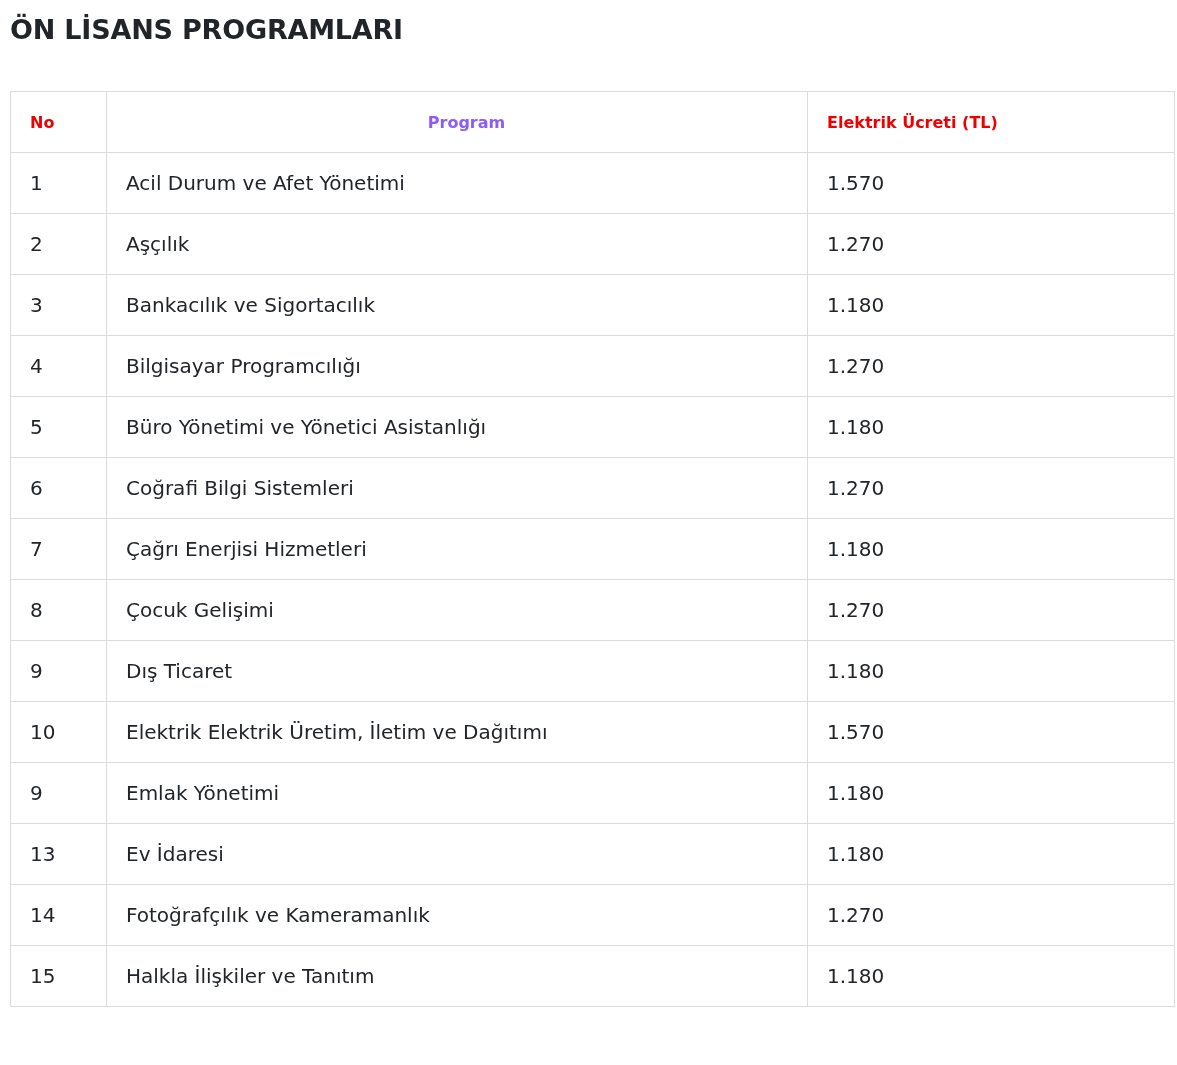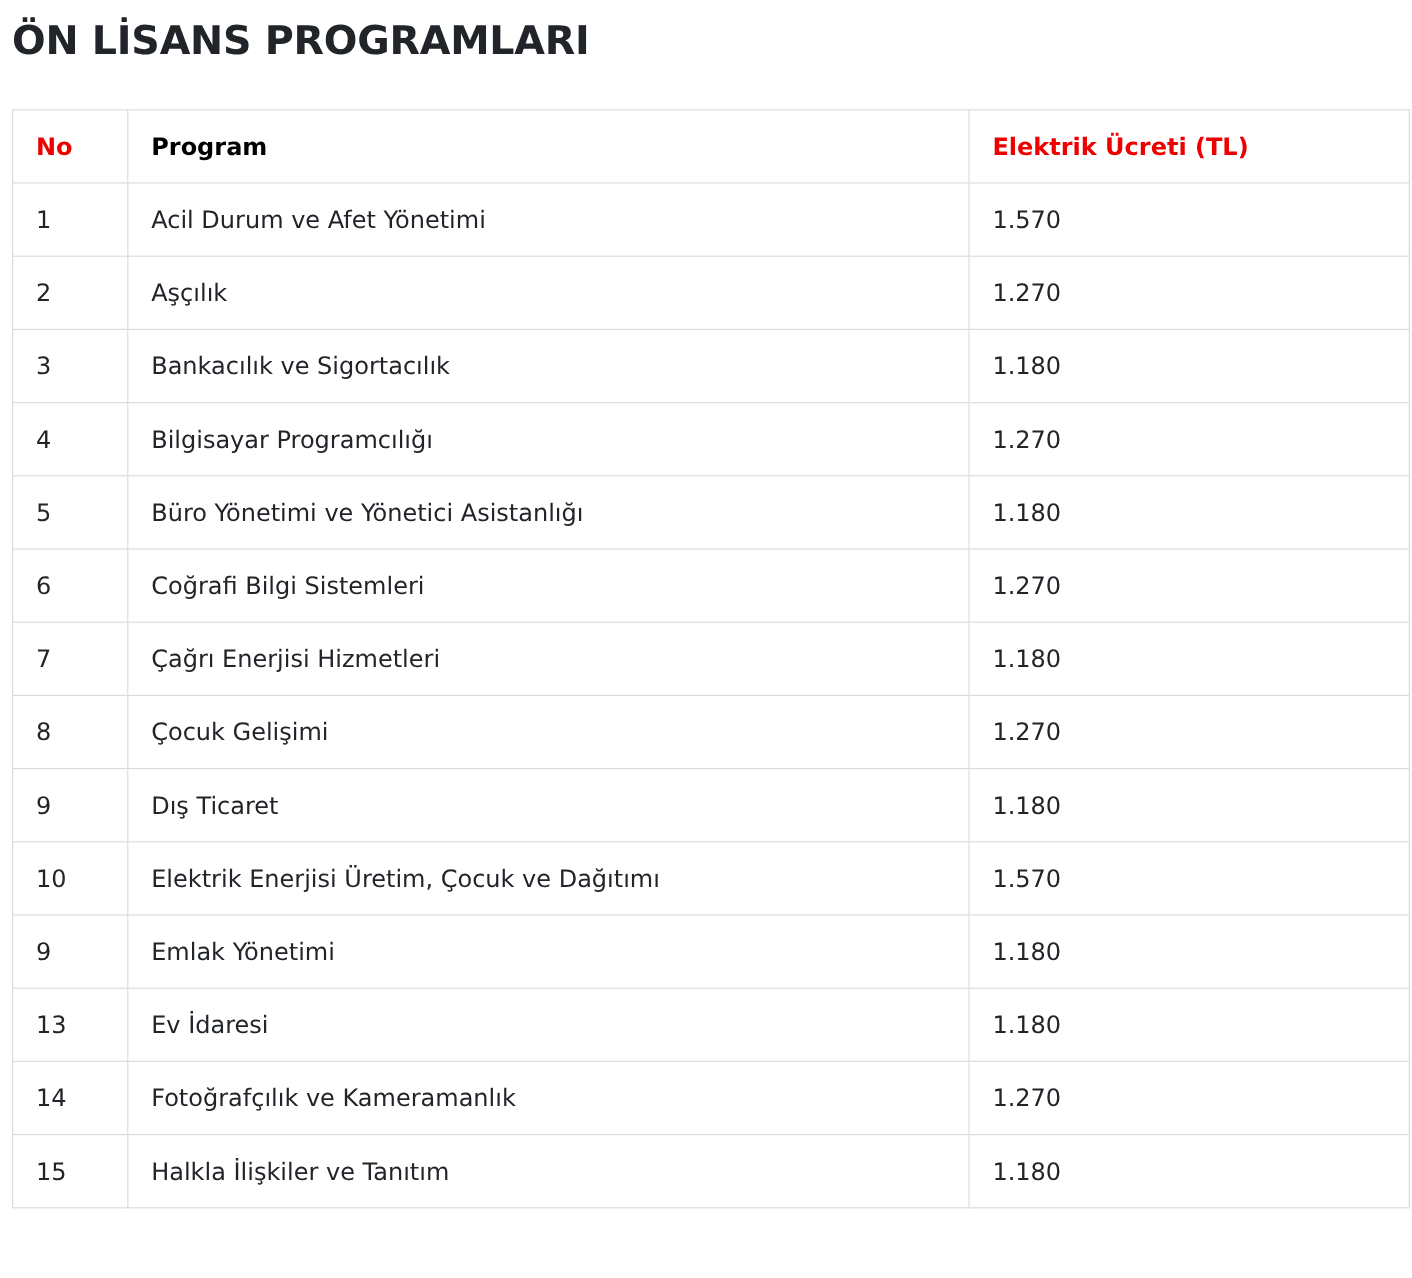--- a/index.html
+++ b/index.html
@@ -3,55 +3,55 @@
   <meta charset="utf-8">
   <style>
     html, body { margin: 0; padding: 0; background: #ffffff; }
     body {
       width: 1177px; height: 1065px; overflow: hidden;
       font-family: "DejaVu Sans", sans-serif;
       color: #212529;
     }
     .page-title {
       position: absolute; left: 10px; top: 14px;
-      margin: 0; font-size: 33px; font-weight: bold;
+      margin: 0; font-size: 27px; font-weight: bold;
       color: #212529; letter-spacing: -0.2px;
     }
     table.fees {
       position: absolute; left: 10px; top: 91px;
       width: 1164px; border-collapse: collapse;
       table-layout: fixed;
     }
     table.fees th, table.fees td {
       border: 1px solid #dcdcdc;
       height: 60px; padding: 0 0 0 19px;
       text-align: left; vertical-align: middle;
       font-size: 20px;
     }
-    table.fees th { color: #ee0000; font-weight: bold; font-size: 20px; }
+    table.fees th { color: #ee0000; font-weight: bold; font-size: 16px; }
     table.fees td { color: #212529; font-weight: normal; }
     col.c-no { width: 96px; }
     col.c-prog { width: 701px; }
     col.c-fee { width: 367px; }
   </style>
 </head>
 <body>
 
 <h2 class="page-title">ÖN LİSANS PROGRAMLARI</h2>
 
 <table class="fees">
   <colgroup>
     <col class="c-no">
       <col class="c-prog">
       <col class="c-fee">
   </colgroup>
   <thead>
     <tr>
       <th style="color: rgb(238, 0, 0);">No</th>
-      <th style="color: #000000;">Program</th>
+      <th style="color: #8b5cf6; text-align: center;">Program</th>
       <th style="color: rgb(238, 0, 0);">Elektrik Ücreti (TL)</th>
     </tr>
   </thead>
   <tbody id="rows">
       <tr>
         <td>1</td>
         <td>Acil Durum ve Afet Yönetimi</td>
         <td>1.570</td>
       </tr>
       <tr>
@@ -89,21 +89,21 @@
         <td>Çocuk Gelişimi</td>
         <td>1.270</td>
       </tr>
       <tr>
         <td>9</td>
         <td>Dış Ticaret</td>
         <td>1.180</td>
       </tr>
       <tr>
         <td>10</td>
-        <td>Elektrik Enerjisi Üretim, Çocuk ve Dağıtımı</td>
+        <td>Elektrik Elektrik Üretim, İletim ve Dağıtımı</td>
         <td>1.570</td>
       </tr>
       <tr>
         <td>9</td>
         <td>Emlak Yönetimi</td>
         <td>1.180</td>
       </tr>
       <tr>
         <td>13</td>
         <td>Ev İdaresi</td>

